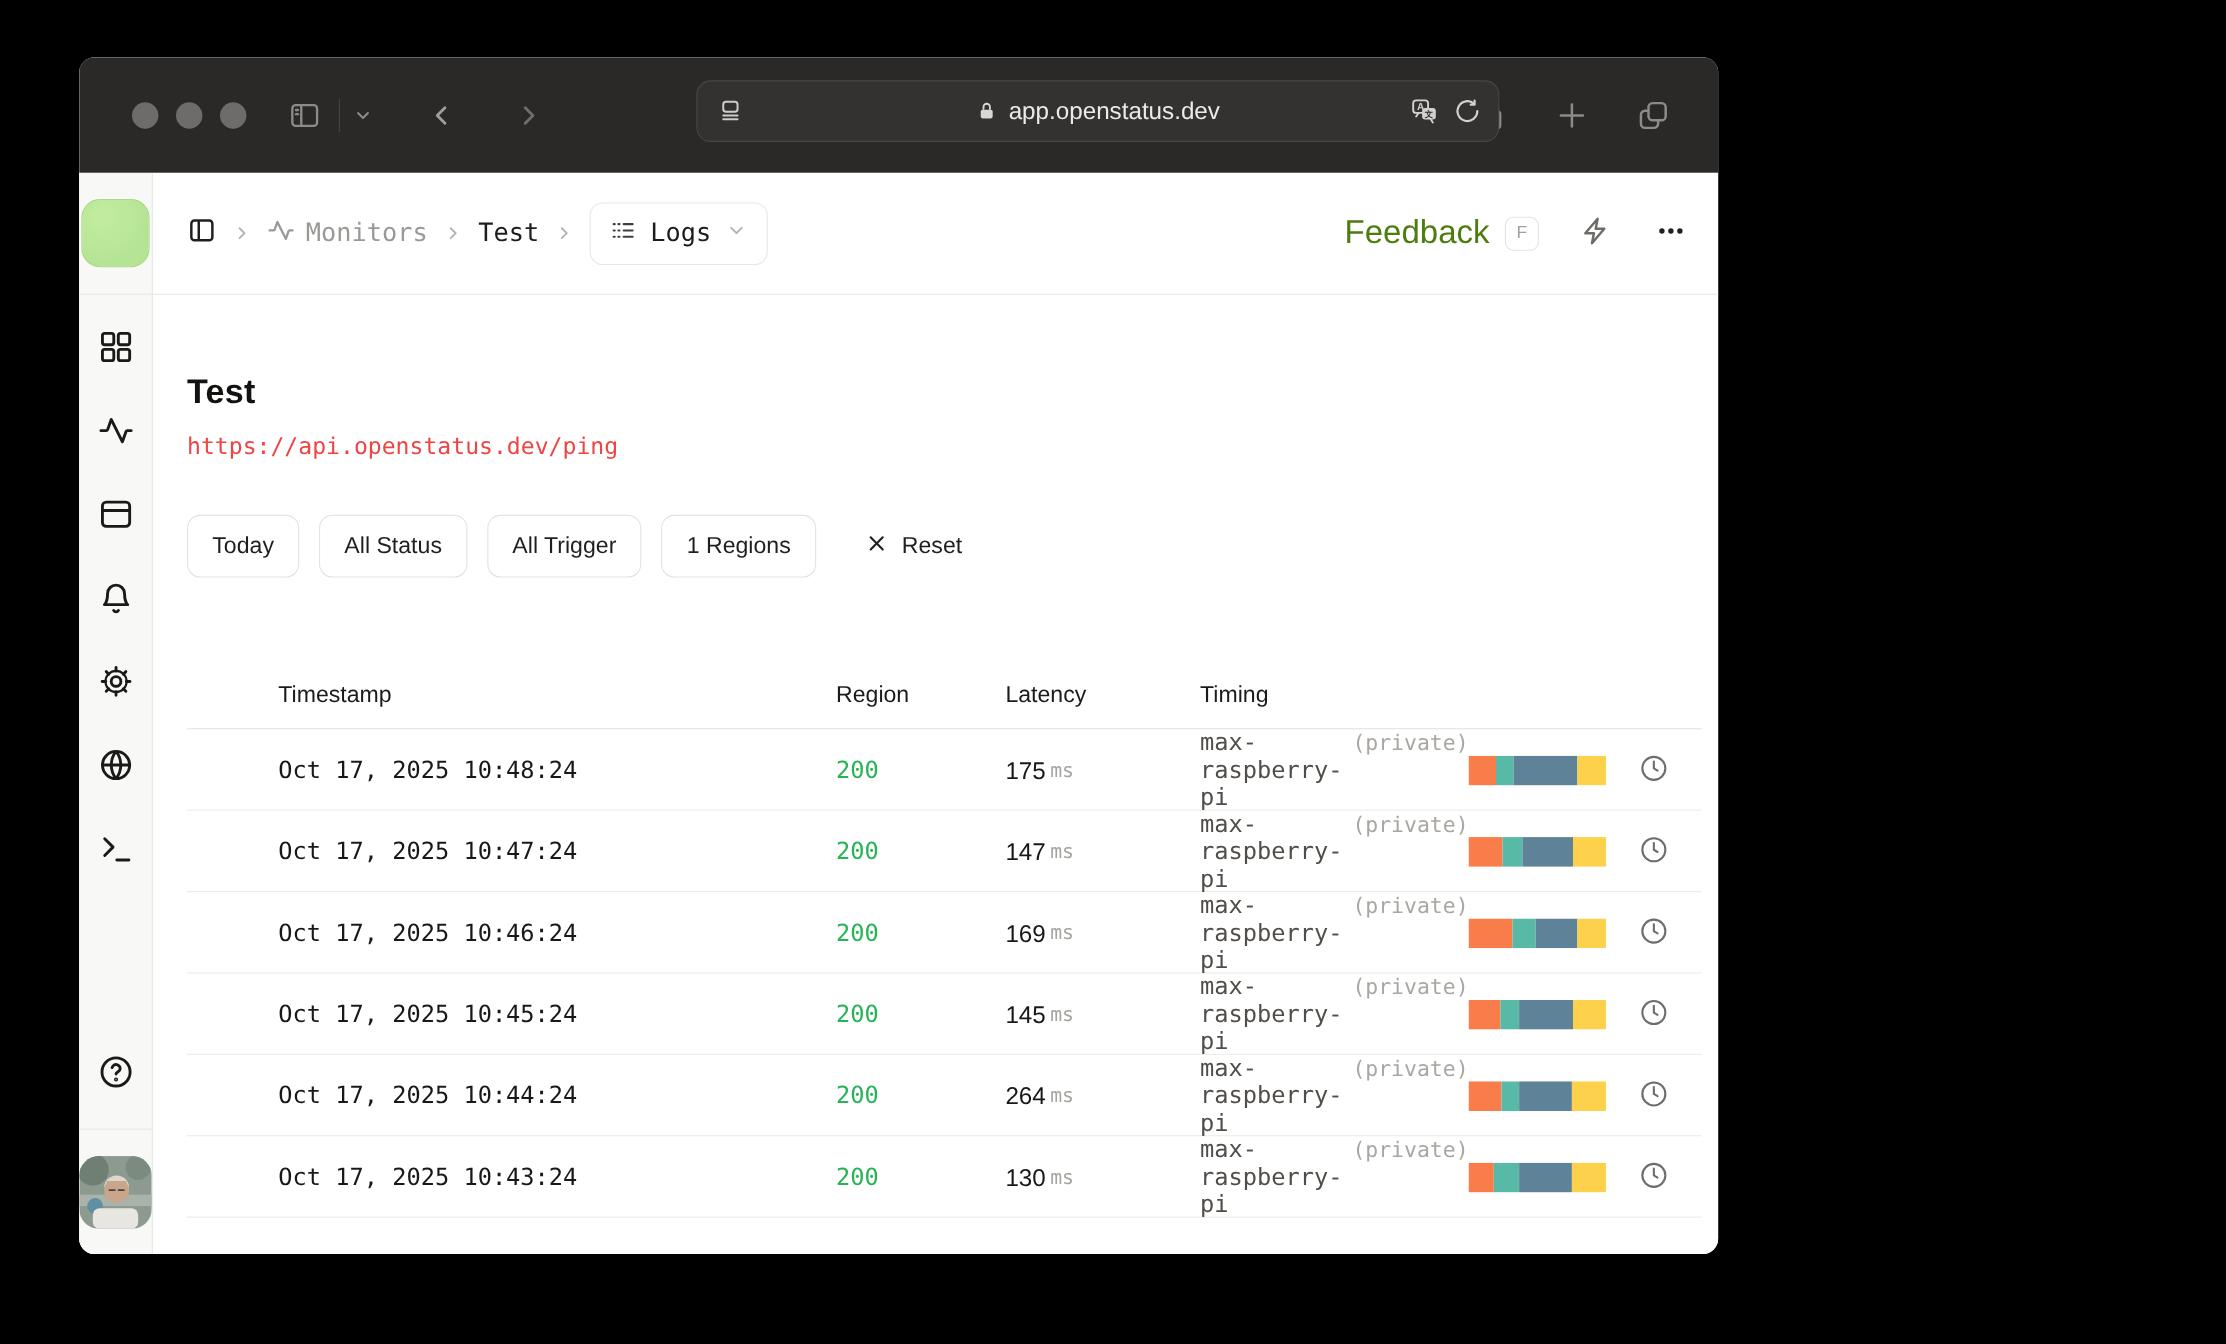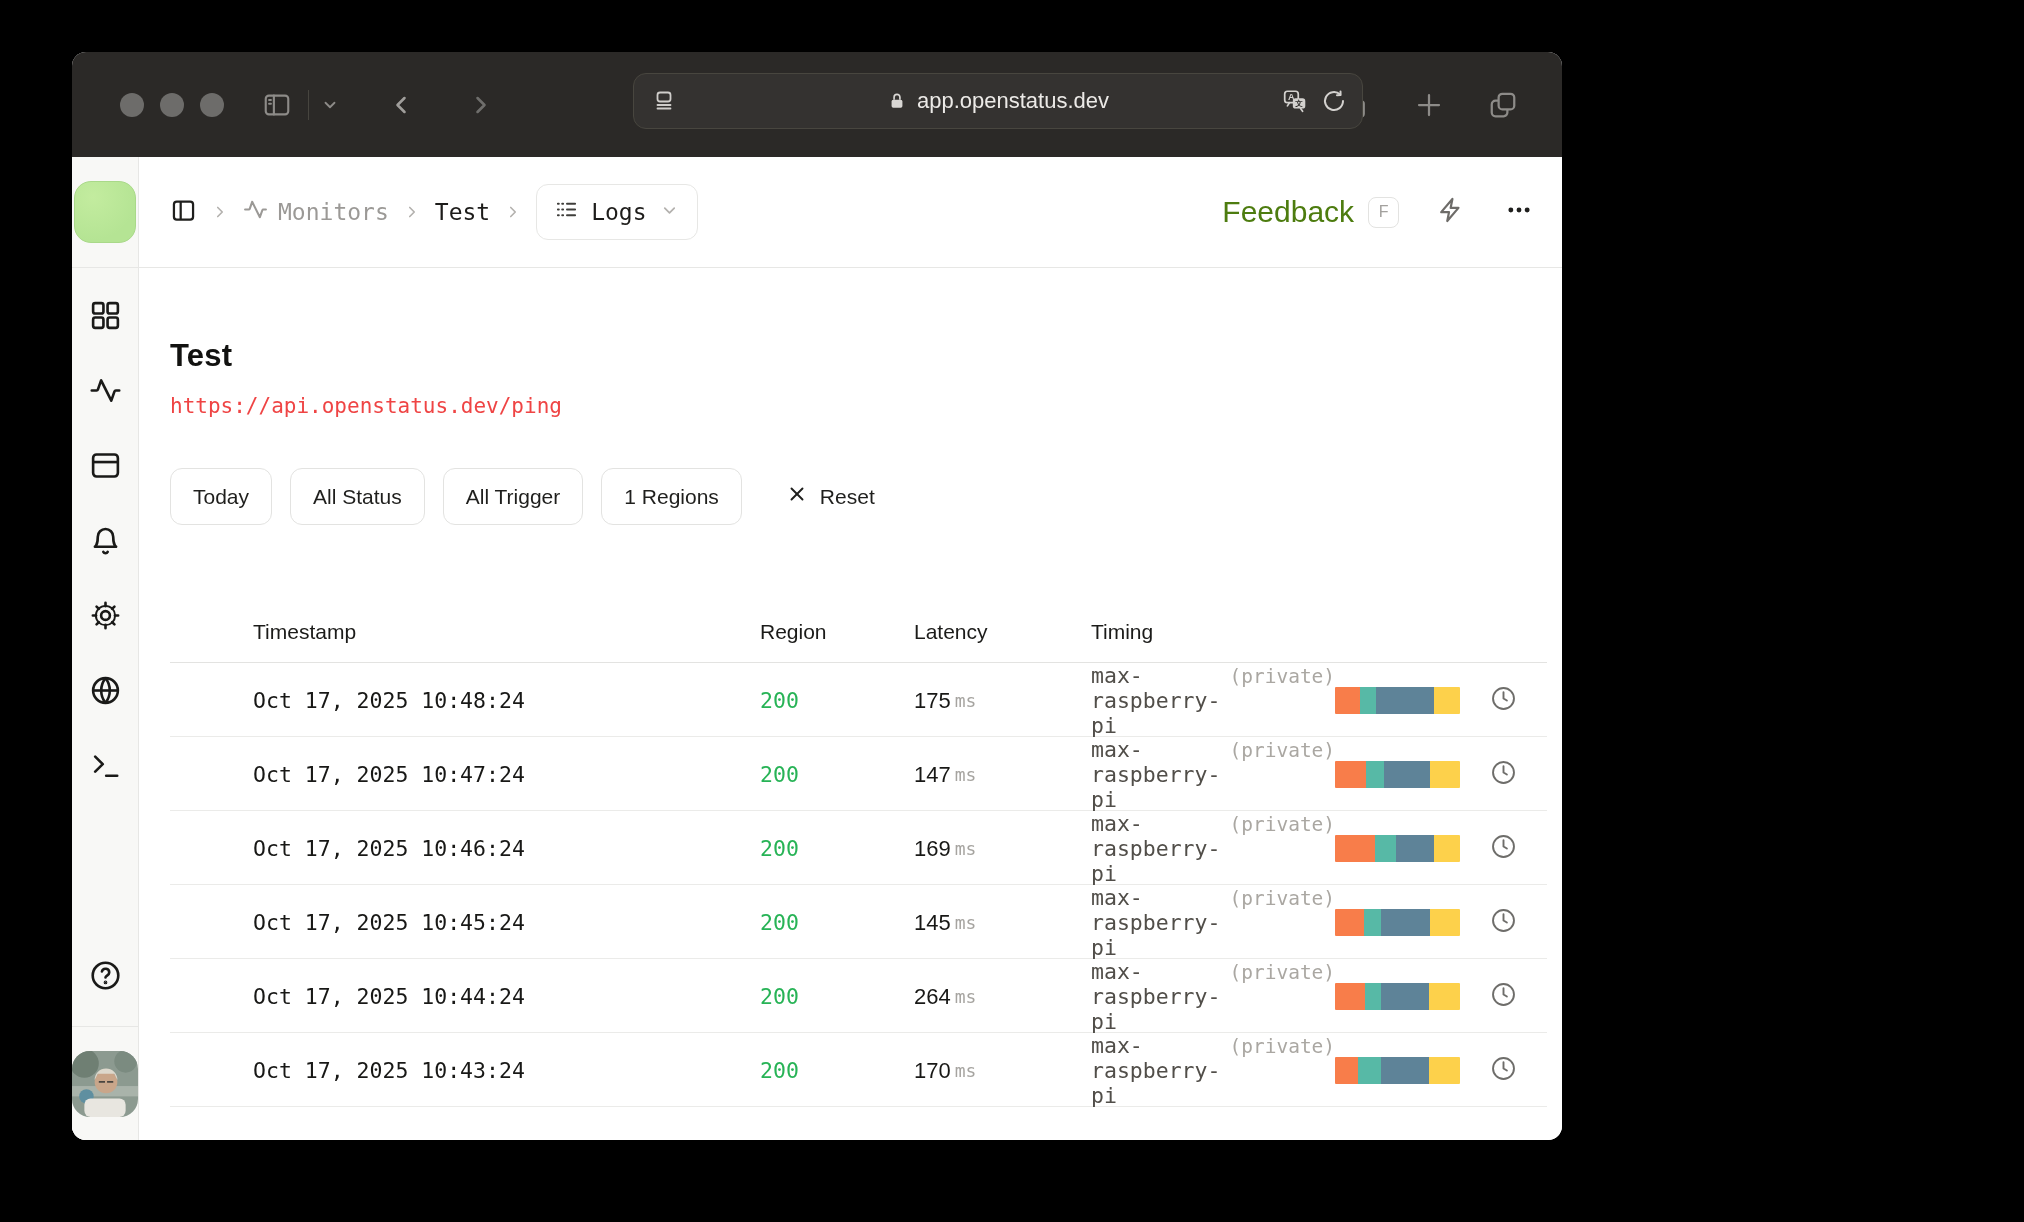--- a/index.html
+++ b/index.html
@@ -497,21 +497,21 @@
                     </svg>
       </span>
     </span>
   </div>
 
   <div class="tgrid trow">
     <span><span class="sq" style="background: rgb(46, 189, 92);"></span></span>
     <span class="ts mono">Oct 17, 2025 10:43:24</span>
     <span class="st mono" style="color: rgb(39, 179, 86);">200</span>
     <span class="lat">
-                  <span>170</span>
+                  <span>130</span>
                   <span class="unit">ms</span>
                 </span>
     <span class="reg mono">
                   <span>max-raspberry-pi</span>
                   <span class="note">(private)</span>
                 </span>
     <span>
                   <span class="bar">
                     <span class="seg" style="width: 18%; background: rgb(248, 125, 74);"></span>
                     <span class="seg" style="width: 19%; background: rgb(87, 185, 166);"></span>

